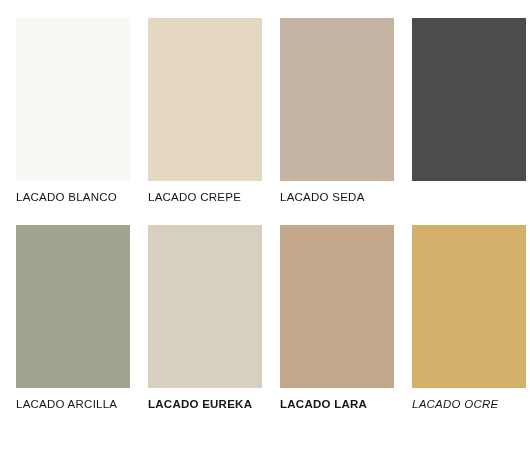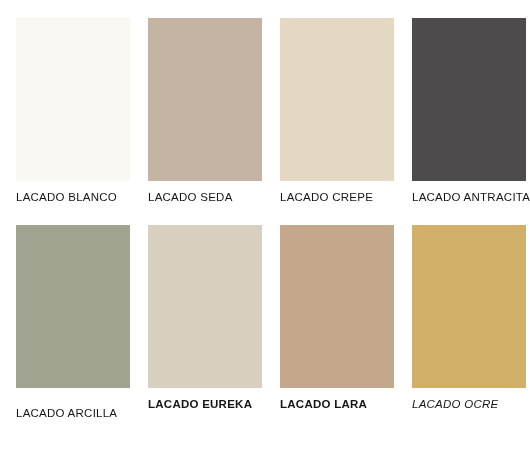--- a/index.html
+++ b/index.html
@@ -57,37 +57,36 @@
 
 <div class="palette">
   <div class="swatch-grid">
 
     <div class="swatch-cell">
       <div class="swatch-chip" style="background-color: rgb(250, 248, 243);"></div>
       <span class="swatch-label" style="color: rgb(21, 21, 21);">LACADO BLANCO</span>
     </div>
 
     <div class="swatch-cell">
+      <div class="swatch-chip" style="background-color: rgb(229, 216, 195);"></div>
+      <span class="swatch-label" style="color: rgb(21, 21, 21);">LACADO CREPE</span>
+    </div>
+
+    <div class="swatch-cell">
       <div class="swatch-chip" style="background-color: rgb(197, 180, 164);"></div>
       <span class="swatch-label" style="color: rgb(21, 21, 21);">LACADO SEDA</span>
     </div>
 
     <div class="swatch-cell">
-      <div class="swatch-chip" style="background-color: rgb(229, 216, 195);"></div>
-      <span class="swatch-label" style="color: rgb(21, 21, 21);">LACADO CREPE</span>
-    </div>
-
-    <div class="swatch-cell">
       <div class="swatch-chip" style="background-color: rgb(77, 75, 76);"></div>
-      <span class="swatch-label" style="color: rgb(21, 21, 21);">LACADO ANTRACITA</span>
     </div>
 
     <div class="swatch-cell">
       <div class="swatch-chip" style="background-color: rgb(159, 163, 143);"></div>
-      <span class="swatch-label" style="color: rgb(21, 21, 21); margin-top: 9px;">LACADO ARCILLA</span>
+      <span class="swatch-label" style="color: rgb(21, 21, 21);">LACADO ARCILLA</span>
     </div>
 
     <div class="swatch-cell">
       <div class="swatch-chip" style="background-color: rgb(215, 208, 192);"></div>
       <span class="swatch-label" style="color: rgb(21, 21, 21); font-weight: bold;">LACADO EUREKA</span>
     </div>
 
     <div class="swatch-cell">
       <div class="swatch-chip" style="background-color: rgb(195, 168, 139);"></div>
       <span class="swatch-label" style="color: rgb(21, 21, 21); font-weight: bold;">LACADO LARA</span>

